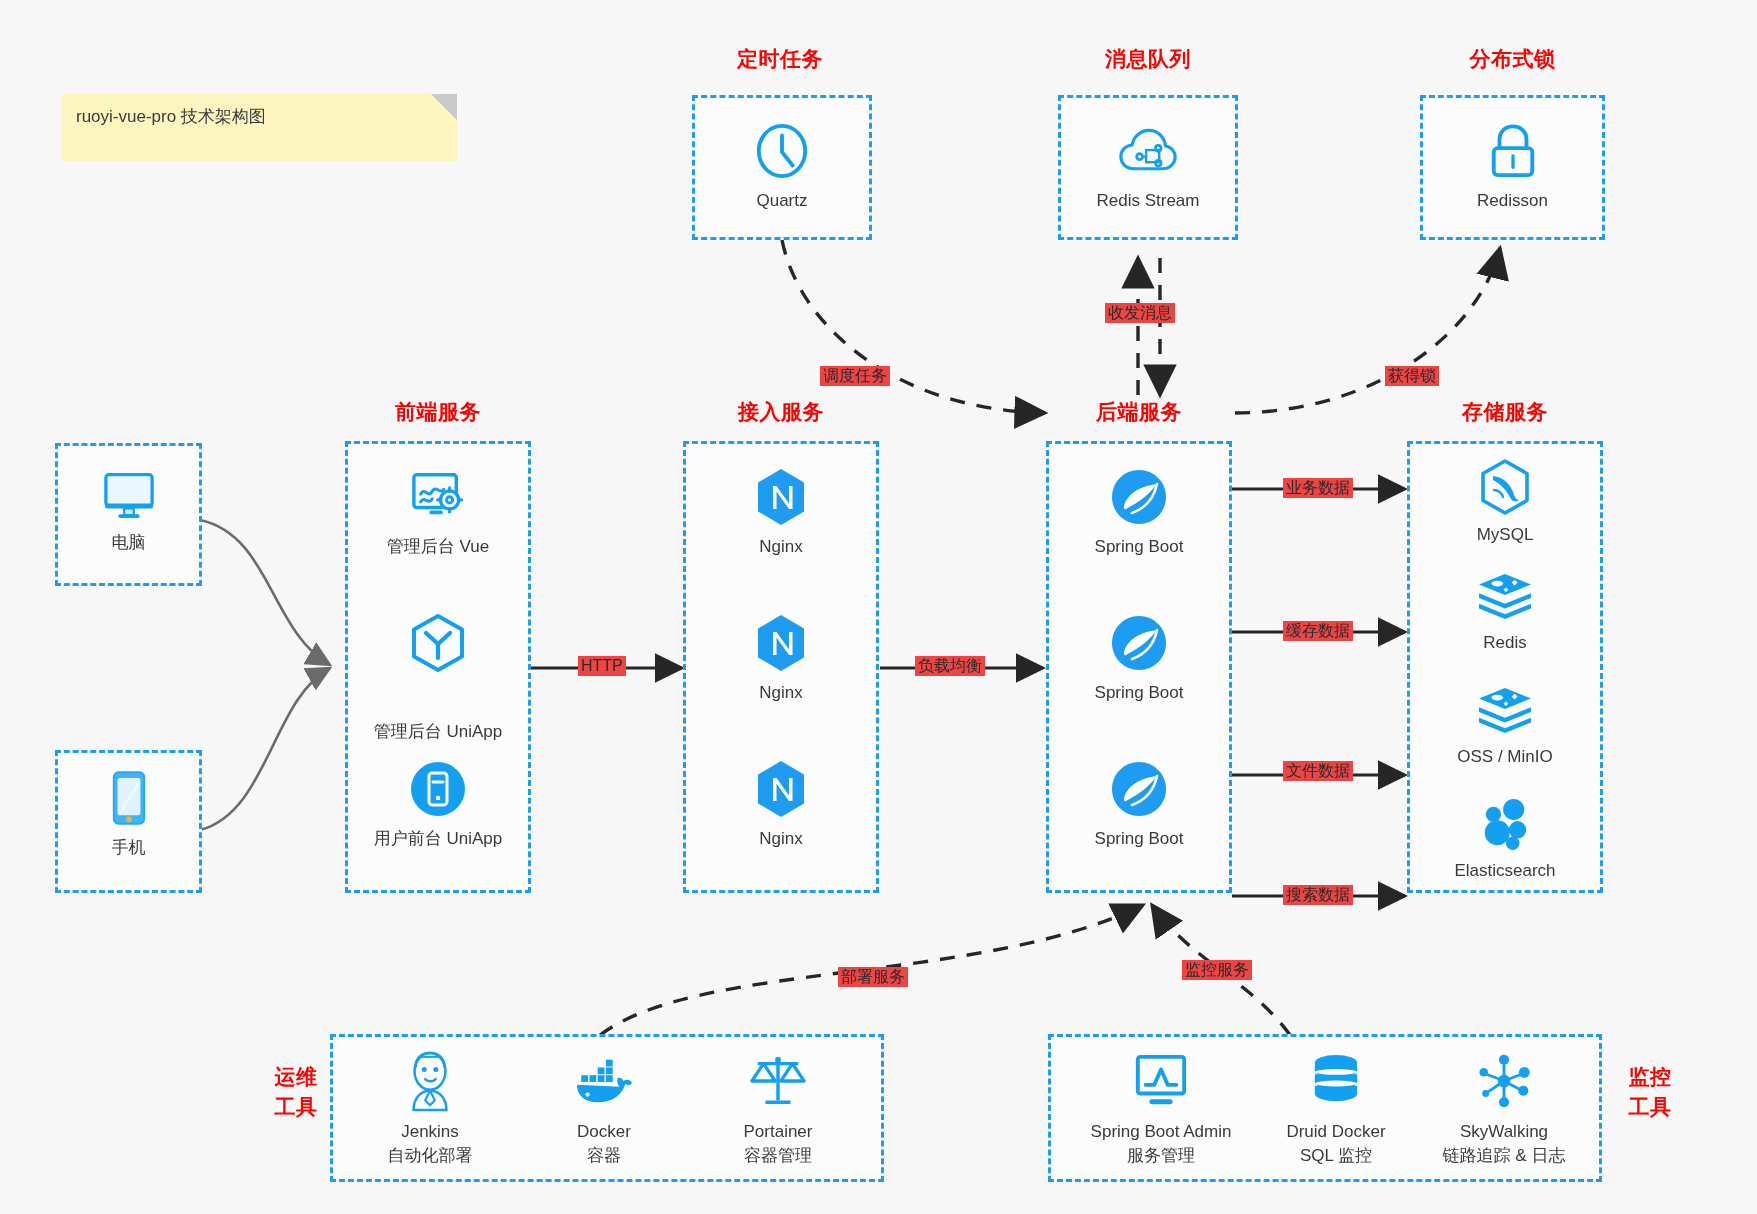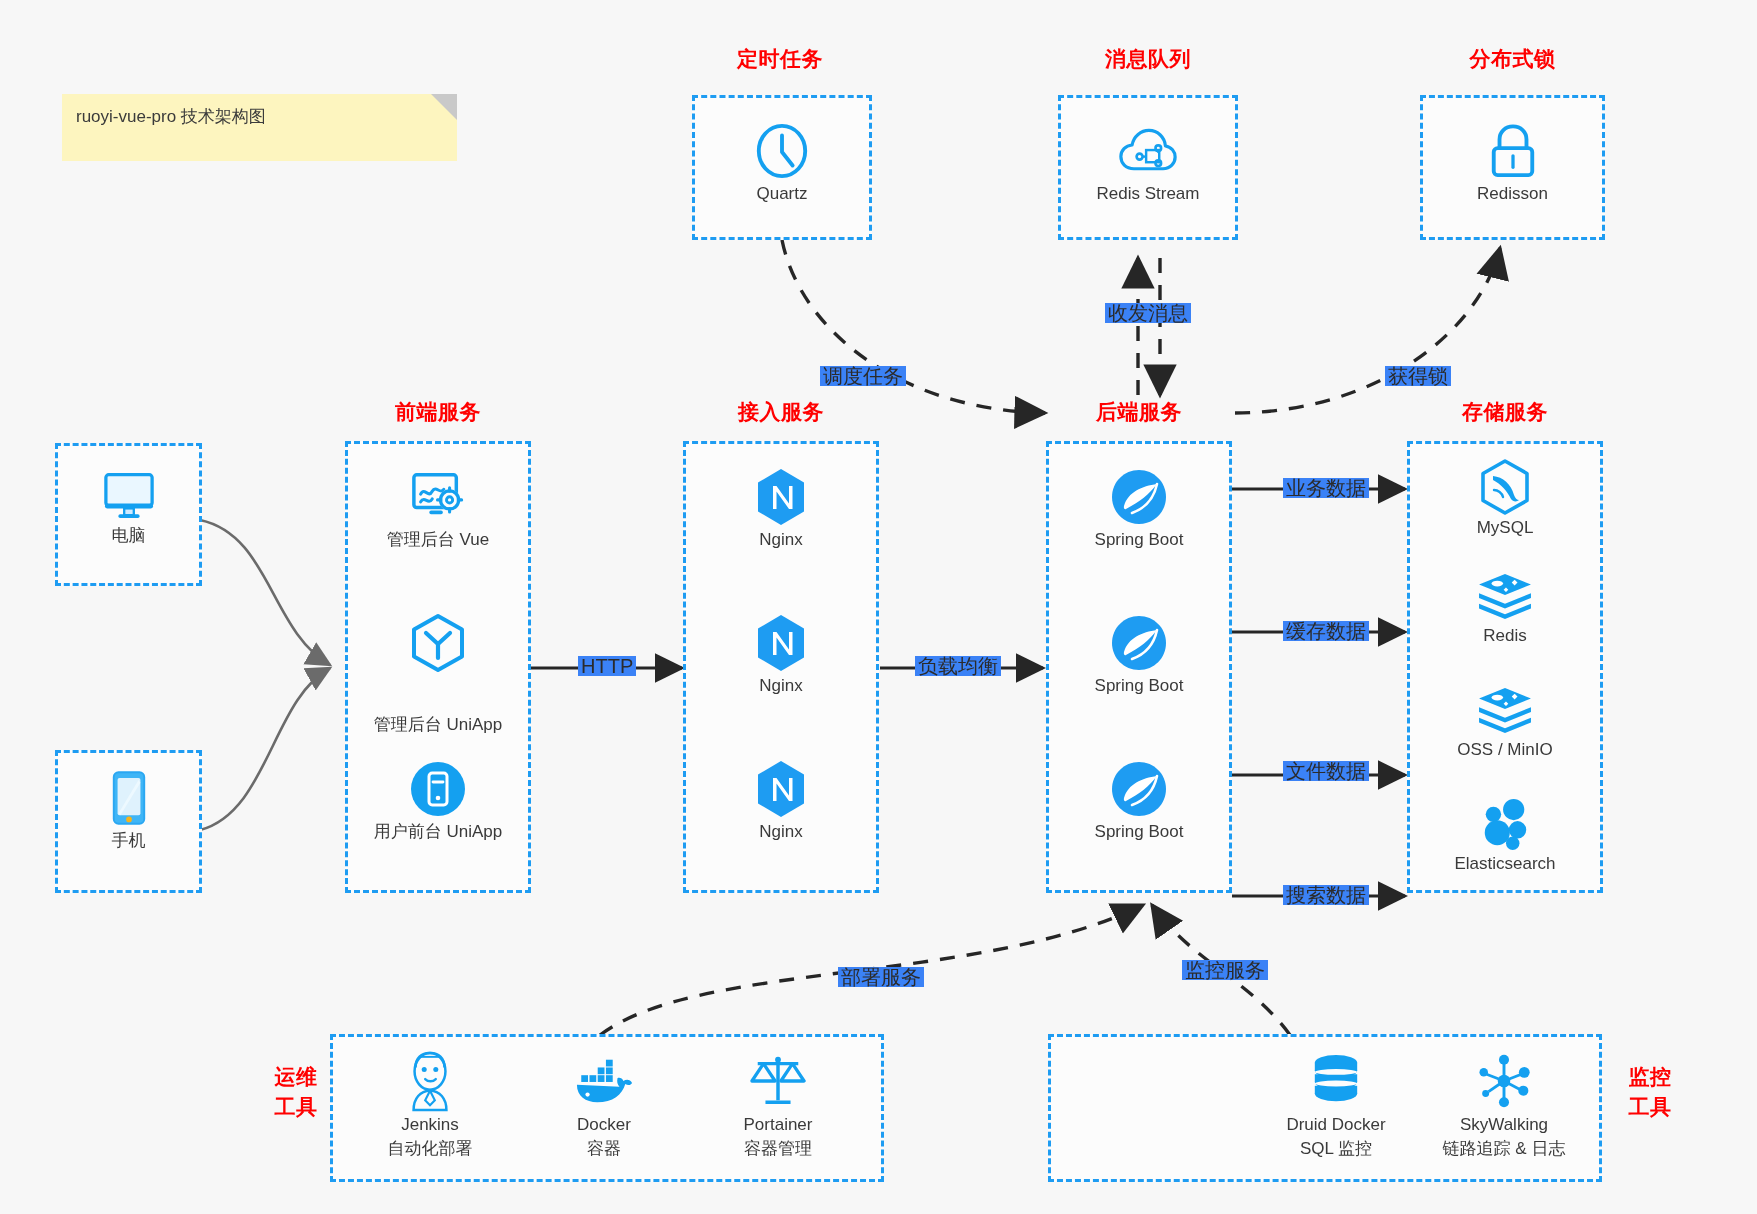--- a/index.html
+++ b/index.html
@@ -39,27 +39,27 @@
     position:absolute;
     border:3px dashed #1e9cf2;
     background:#fcfcfc;
     box-sizing:border-box;
   }
 
   
   .node{position:absolute;display:flex;flex-direction:column;align-items:center;justify-content:flex-start;}
   .node .ic{display:flex;align-items:center;justify-content:center;height:62px;}
   .node .lb{
-    font-size:17px;color:#3a3a3a;white-space:nowrap;text-align:center;line-height:24px;
+    font-size:17px;color:#3a3a3a;margin-top:7px;white-space:nowrap;text-align:center;line-height:24px;
   }
   .node .lb2{font-size:17px;color:#3a3a3a;white-space:nowrap;text-align:center;line-height:24px;}
 
   
   .elabel{
-    position:absolute;font-size:20px;color:#2b2b2b;background:#3b82f6;
+    position:absolute;font-size:16px;color:#2b2b2b;background:#ef4444;
     padding:0 3px;white-space:nowrap;line-height:20px;
   }
 </style>
 </head>
 <body>
 
 <div id="stage">
 
   <svg id="wires" viewBox="0 0 1757 1214">
     <defs>
@@ -387,20 +387,31 @@
           <path d="M32,30 L44,12 L56,30 Z" fill="none" stroke="#14a0f0" stroke-width="3.4" stroke-linejoin="round"></path>
           <circle cx="29" cy="8" r="3" fill="#14a0f0"></circle>
         </svg>
       </div>
       <div class="lb">Portainer</div>
       <div class="lb2">容器管理</div>
     </div>
   </div>
 
   <div class="box" style="left:1048px;top:1034px;width:554px;height:148px;">
+    <div class="node" style="left:10px;top:12px;width:200px;">
+      <div class="ic" style="height:64px;">
+        <svg width="58" height="56" viewBox="0 0 60 58">
+          <rect x="6" y="4" width="48" height="38" rx="2.5" fill="none" stroke="#14a0f0" stroke-width="4"></rect>
+          <path d="M14,33 L23,33 L30,17 L37,33 L46,33" fill="none" stroke="#14a0f0" stroke-width="4" stroke-linejoin="round" stroke-linecap="round"></path>
+          <rect x="18" y="48" width="24" height="5" rx="2.2" fill="#14a0f0"></rect>
+        </svg>
+      </div>
+      <div class="lb">Spring Boot Admin</div>
+      <div class="lb2">服务管理</div>
+    </div>
     <div class="node" style="left:200px;top:12px;width:170px;">
       <div class="ic" style="height:64px;">
         <svg width="52" height="56" viewBox="0 0 54 58">
           <g fill="#14a0f0">
             <ellipse cx="27" cy="10" rx="22" ry="8"></ellipse>
             <rect x="5" y="10" width="44" height="8"></rect>
             <ellipse cx="27" cy="18" rx="22" ry="8"></ellipse>
             <rect x="5" y="22" width="44" height="8"></rect>
             <ellipse cx="27" cy="30" rx="22" ry="8"></ellipse>
             <rect x="5" y="34" width="44" height="8"></rect>

